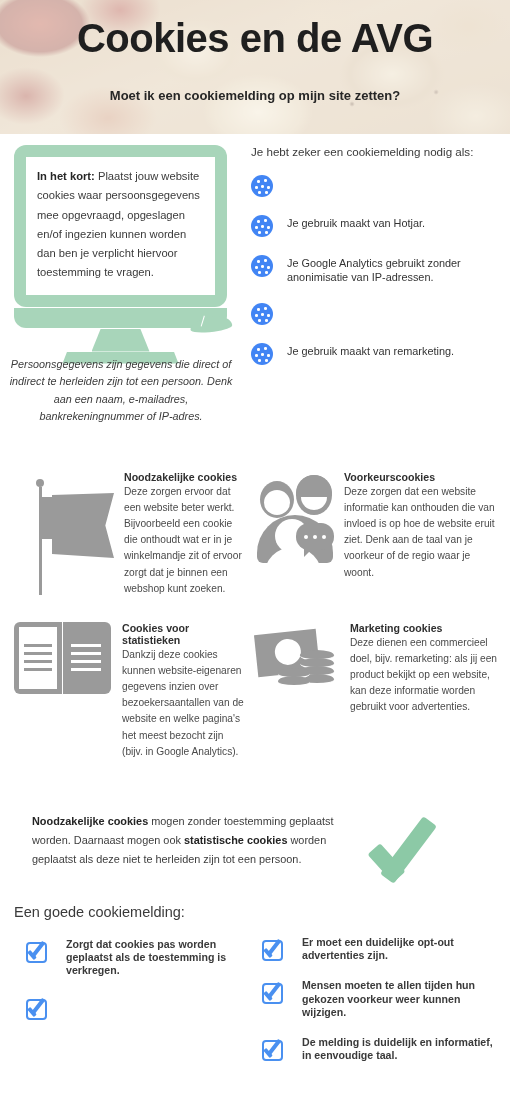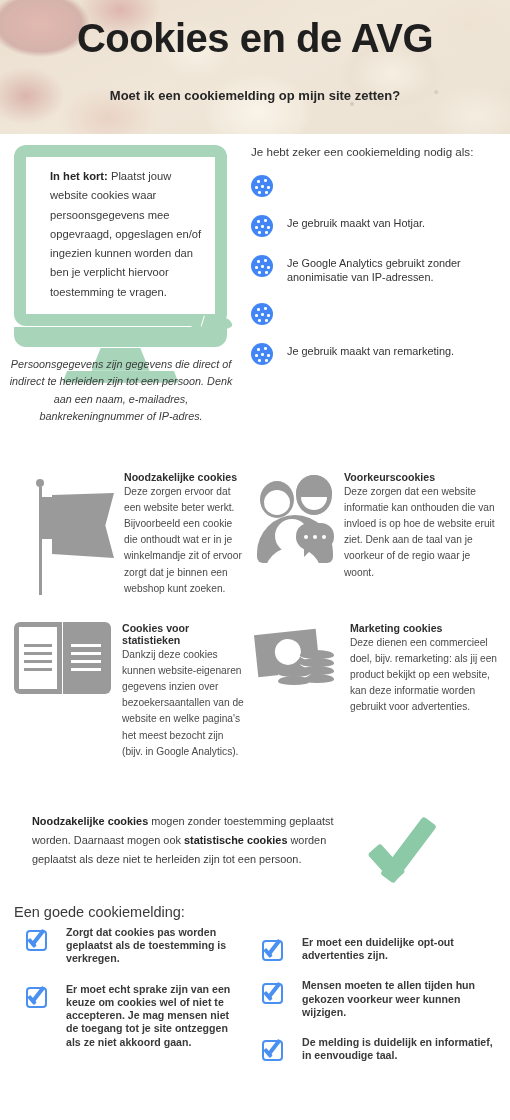--- a/index.html
+++ b/index.html
@@ -91,21 +91,21 @@
     width: 213px;
   }
   .screen-frame {
     background: #a8d5ba;
     border-radius: 12px;
     padding: 12px;
   }
   .screen-inner {
     background: #ffffff;
     min-height: 114px;
-    padding: 10px 11px 12px 24px;
+    padding: 10px 11px 12px 11px;
     font-size: 11.2px;
     line-height: 1.72;
     color: #3a3a3a;
   }
   .screen-inner b { color: #262626; }
   .monitor-neck {
     margin-top: 1px;
     height: 20px;
     background: #a8d5ba;
     border-radius: 0 0 12px 12px;
@@ -528,40 +528,39 @@
     </div>
     <div class="check-big">
       <span class="a"></span>
         <span class="b"></span>
     </div>
   </div>
 
   <div class="good">
     <div class="good-title">Een goede cookiemelding:</div>
 
-    <div class="gl glL" style="top:32px">
+    <div class="gl glL" style="top:44px">
       <div class="g-row">
         <div class="cb">
           <div class="box"></div>
             <div class="tick">
               <i class="k1"></i>
               <i class="k2"></i>
             </div>
         </div>
         <div class="g-text">Zorgt dat cookies pas worden geplaatst als de toestemming is verkregen.</div>
       </div>
       <div class="g-row">
         <div class="cb">
           <div class="box"></div>
             <div class="tick">
               <i class="k1"></i>
               <i class="k2"></i>
             </div>
         </div>
-        <div class="g-text">Er moet echt sprake zijn van een keuze om cookies wel of niet te accepteren. Je mag mensen niet de toegang tot je site ontzeggen als ze niet akkoord gaan.</div>
       </div>
     </div>
 
     <div class="gl glR" style="top:42px">
       <div class="g-row">
         <div class="cb">
           <div class="box"></div>
             <div class="tick">
               <i class="k1"></i>
               <i class="k2"></i>

